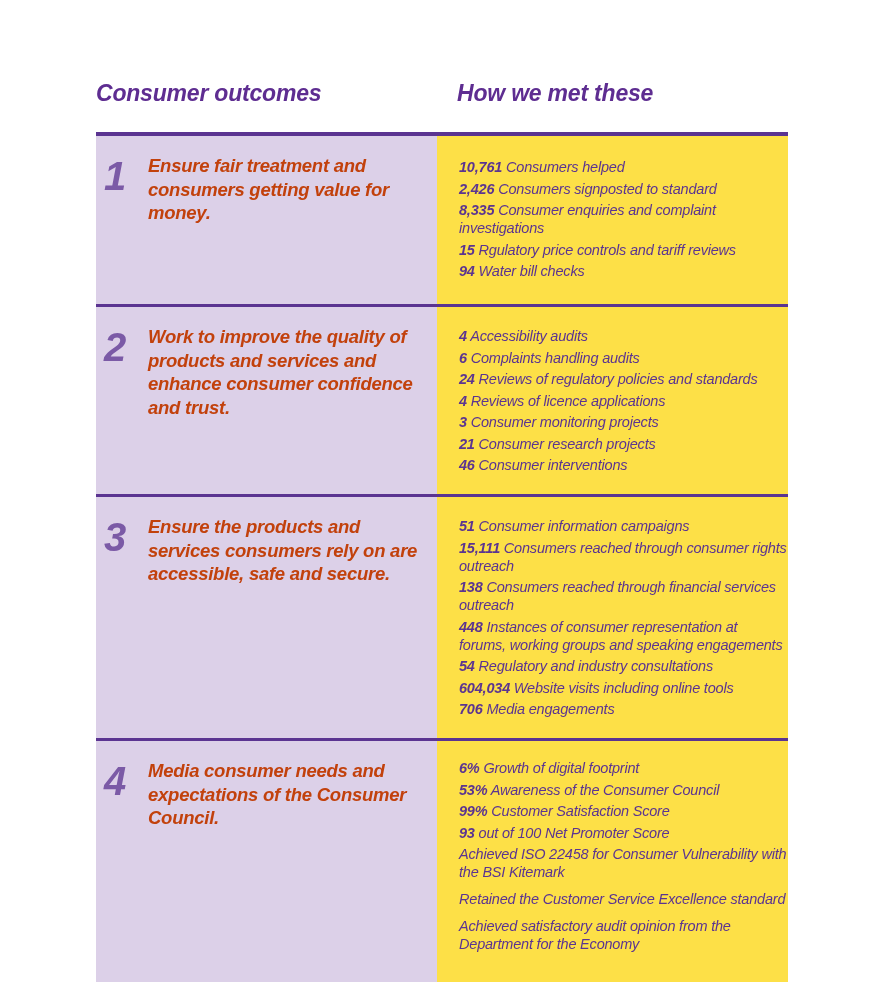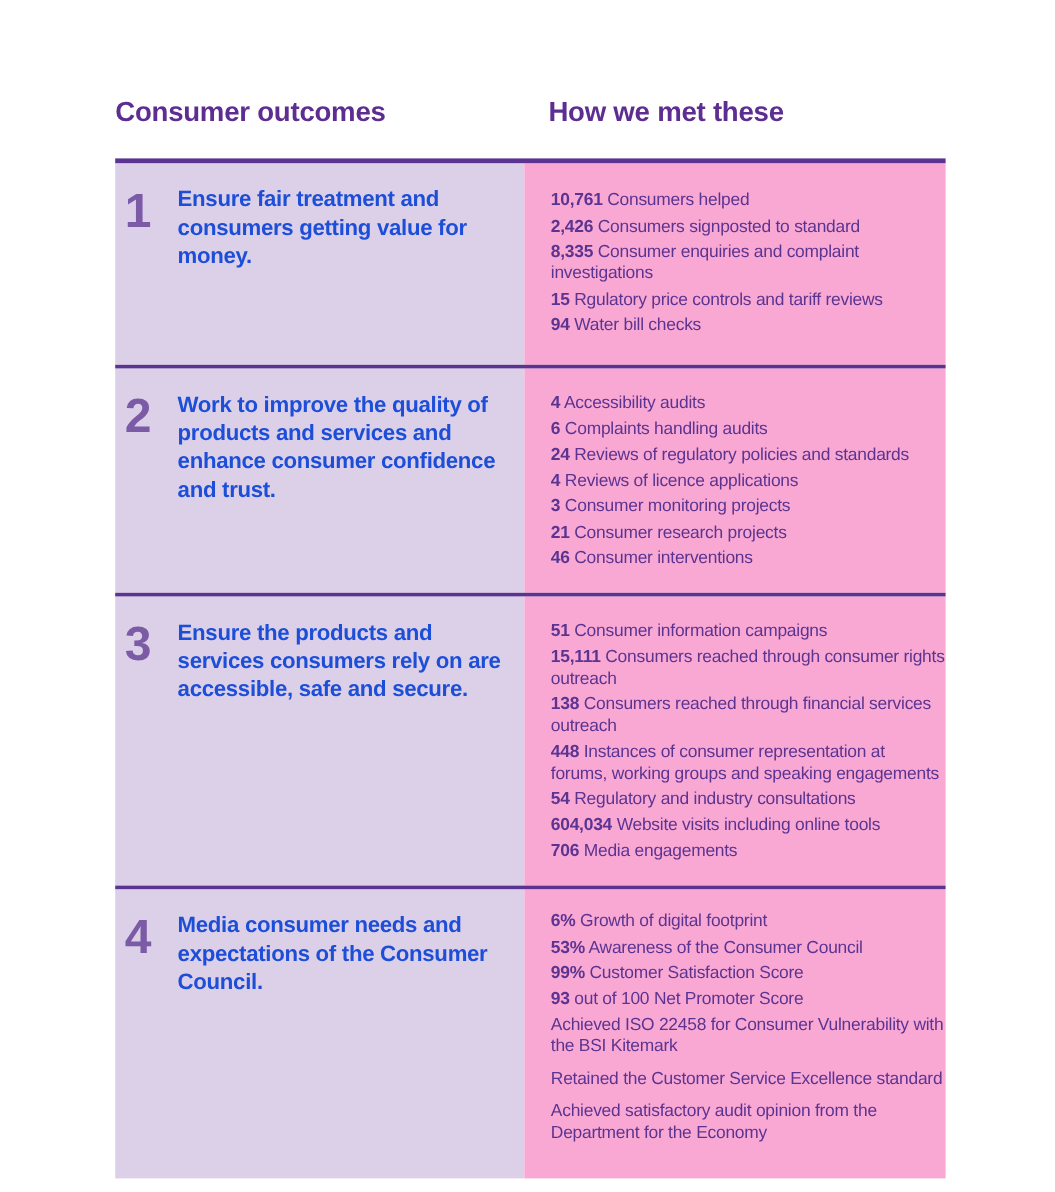--- a/index.html
+++ b/index.html
@@ -17,20 +17,21 @@
   }
 
   .page {
     position: absolute;
     left: 0;
     top: 0;
     width: 866px;
     height: 993px;
     background: #ffffff;
     overflow: hidden;
+    font-style: italic;
   }
 
   
   .headers {
     position: absolute;
     left: 96px;
     top: 78px;
     width: 692px;
     height: 36px;
   }
@@ -75,41 +76,41 @@
     width: 341px;
     flex: 0 0 341px;
     background: #DCD0E8;
     box-sizing: border-box;
     padding: 18px 18px 20px 8px;
     display: flex;
     align-items: flex-start;
   }
   .cell-metrics {
     flex: 1 1 auto;
-    background: #f9a8d4;
+    background: #fde047;
     box-sizing: border-box;
     padding: 22px 0 20px 22px;
   }
 
   .num {
     font-size: 40px;
     font-weight: bold;
     line-height: 40px;
     color: #7B5AA6;
     width: 44px;
     flex: 0 0 44px;
     text-align: left;
     margin-top: 2px;
     letter-spacing: -1px;
   }
   .outcome-text {
     font-size: 18.5px;
     font-weight: bold;
     line-height: 23.5px;
-    color: #1d4ed8;
+    color: #c2410c;
     letter-spacing: -0.25px;
   }
 
   .metric {
     font-size: 14.5px;
     line-height: 18px;
     color: #5B3491;
     letter-spacing: -0.2px;
     margin-bottom: 3.5px;
   }

